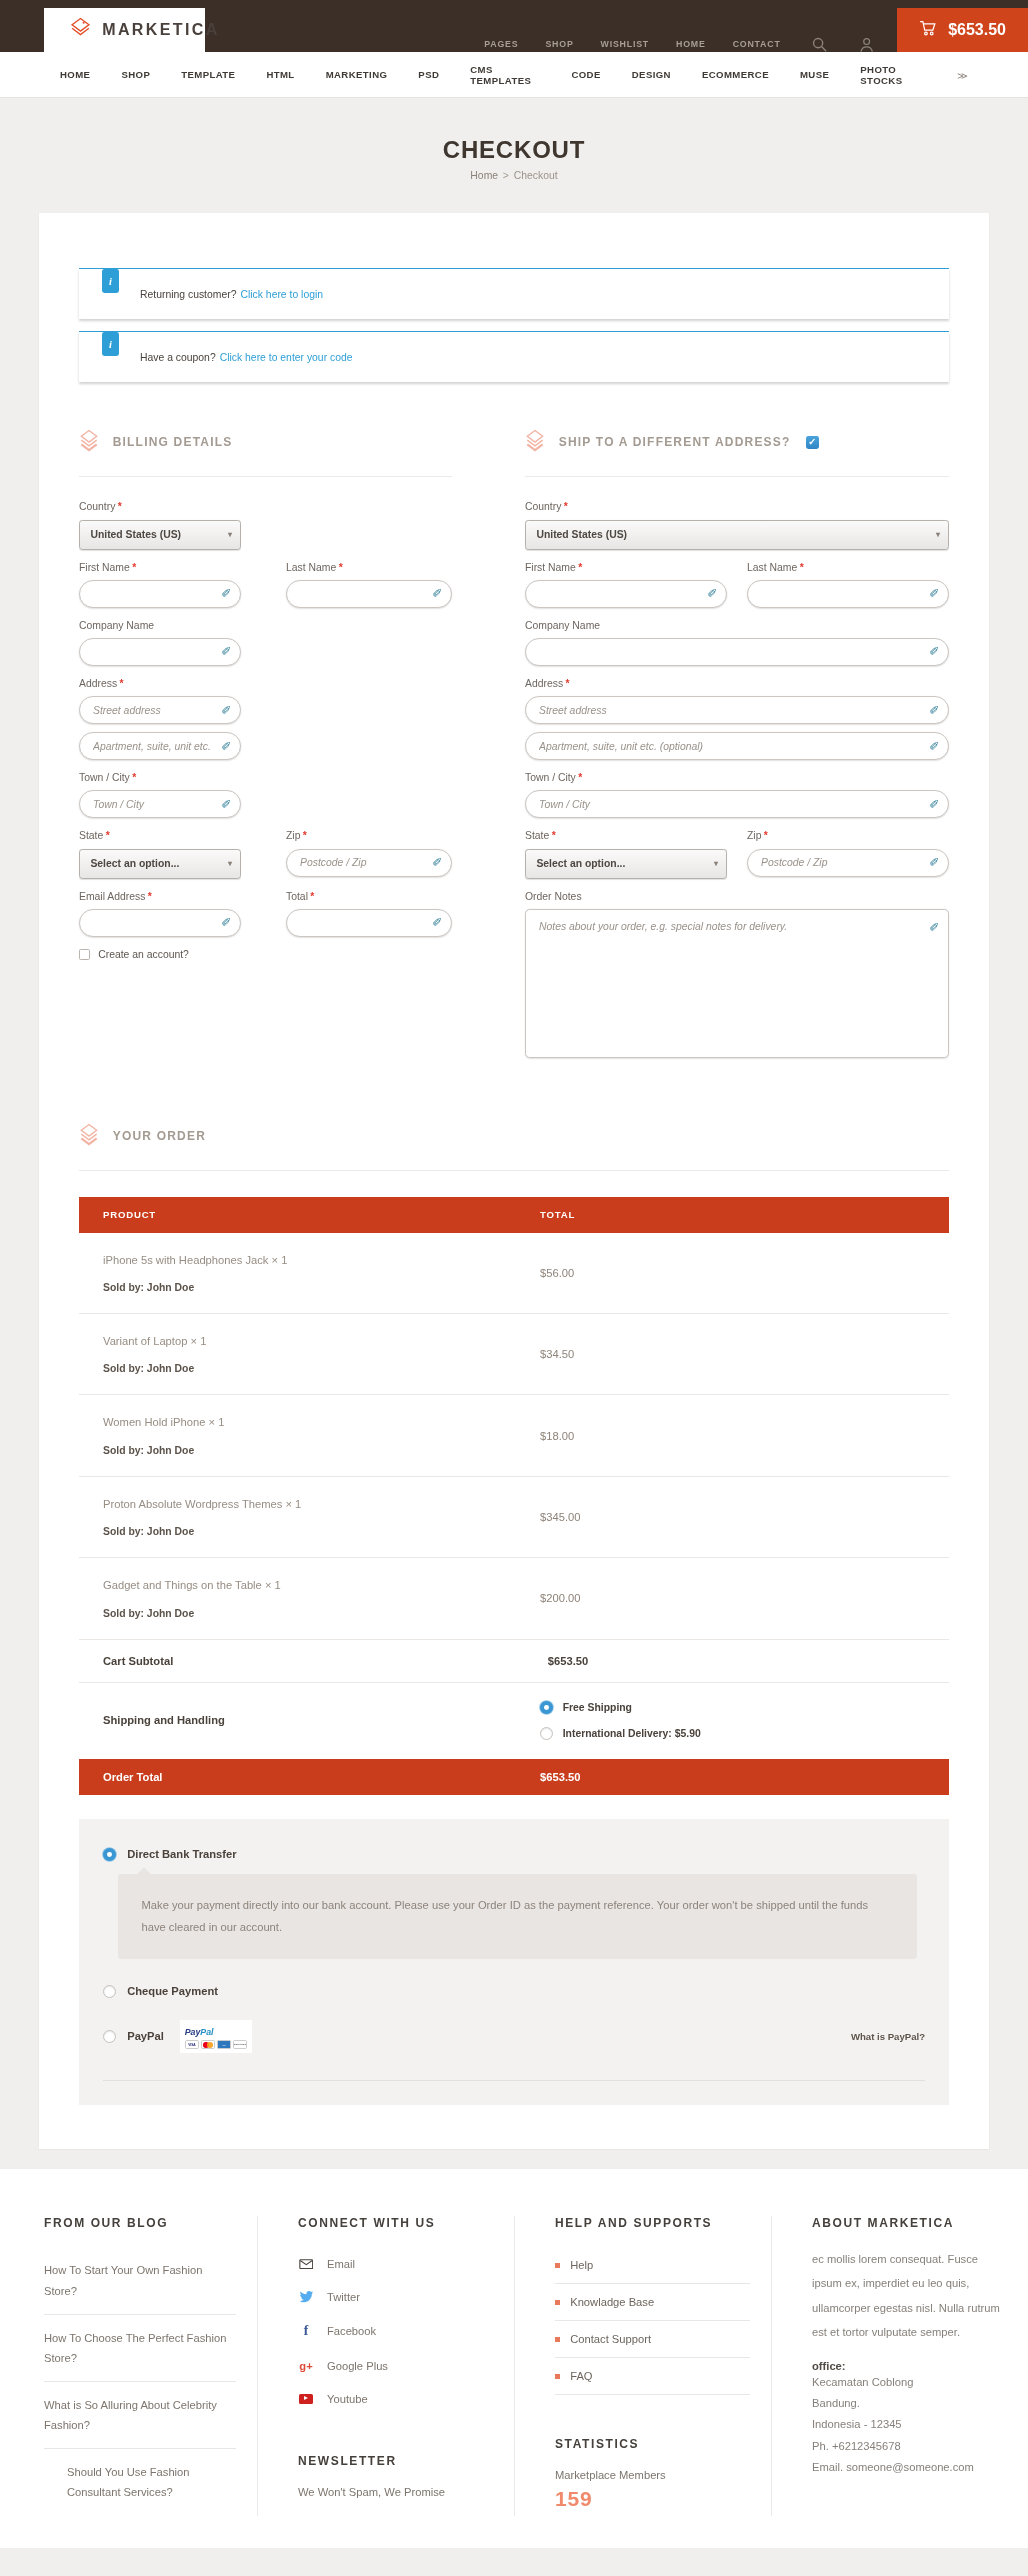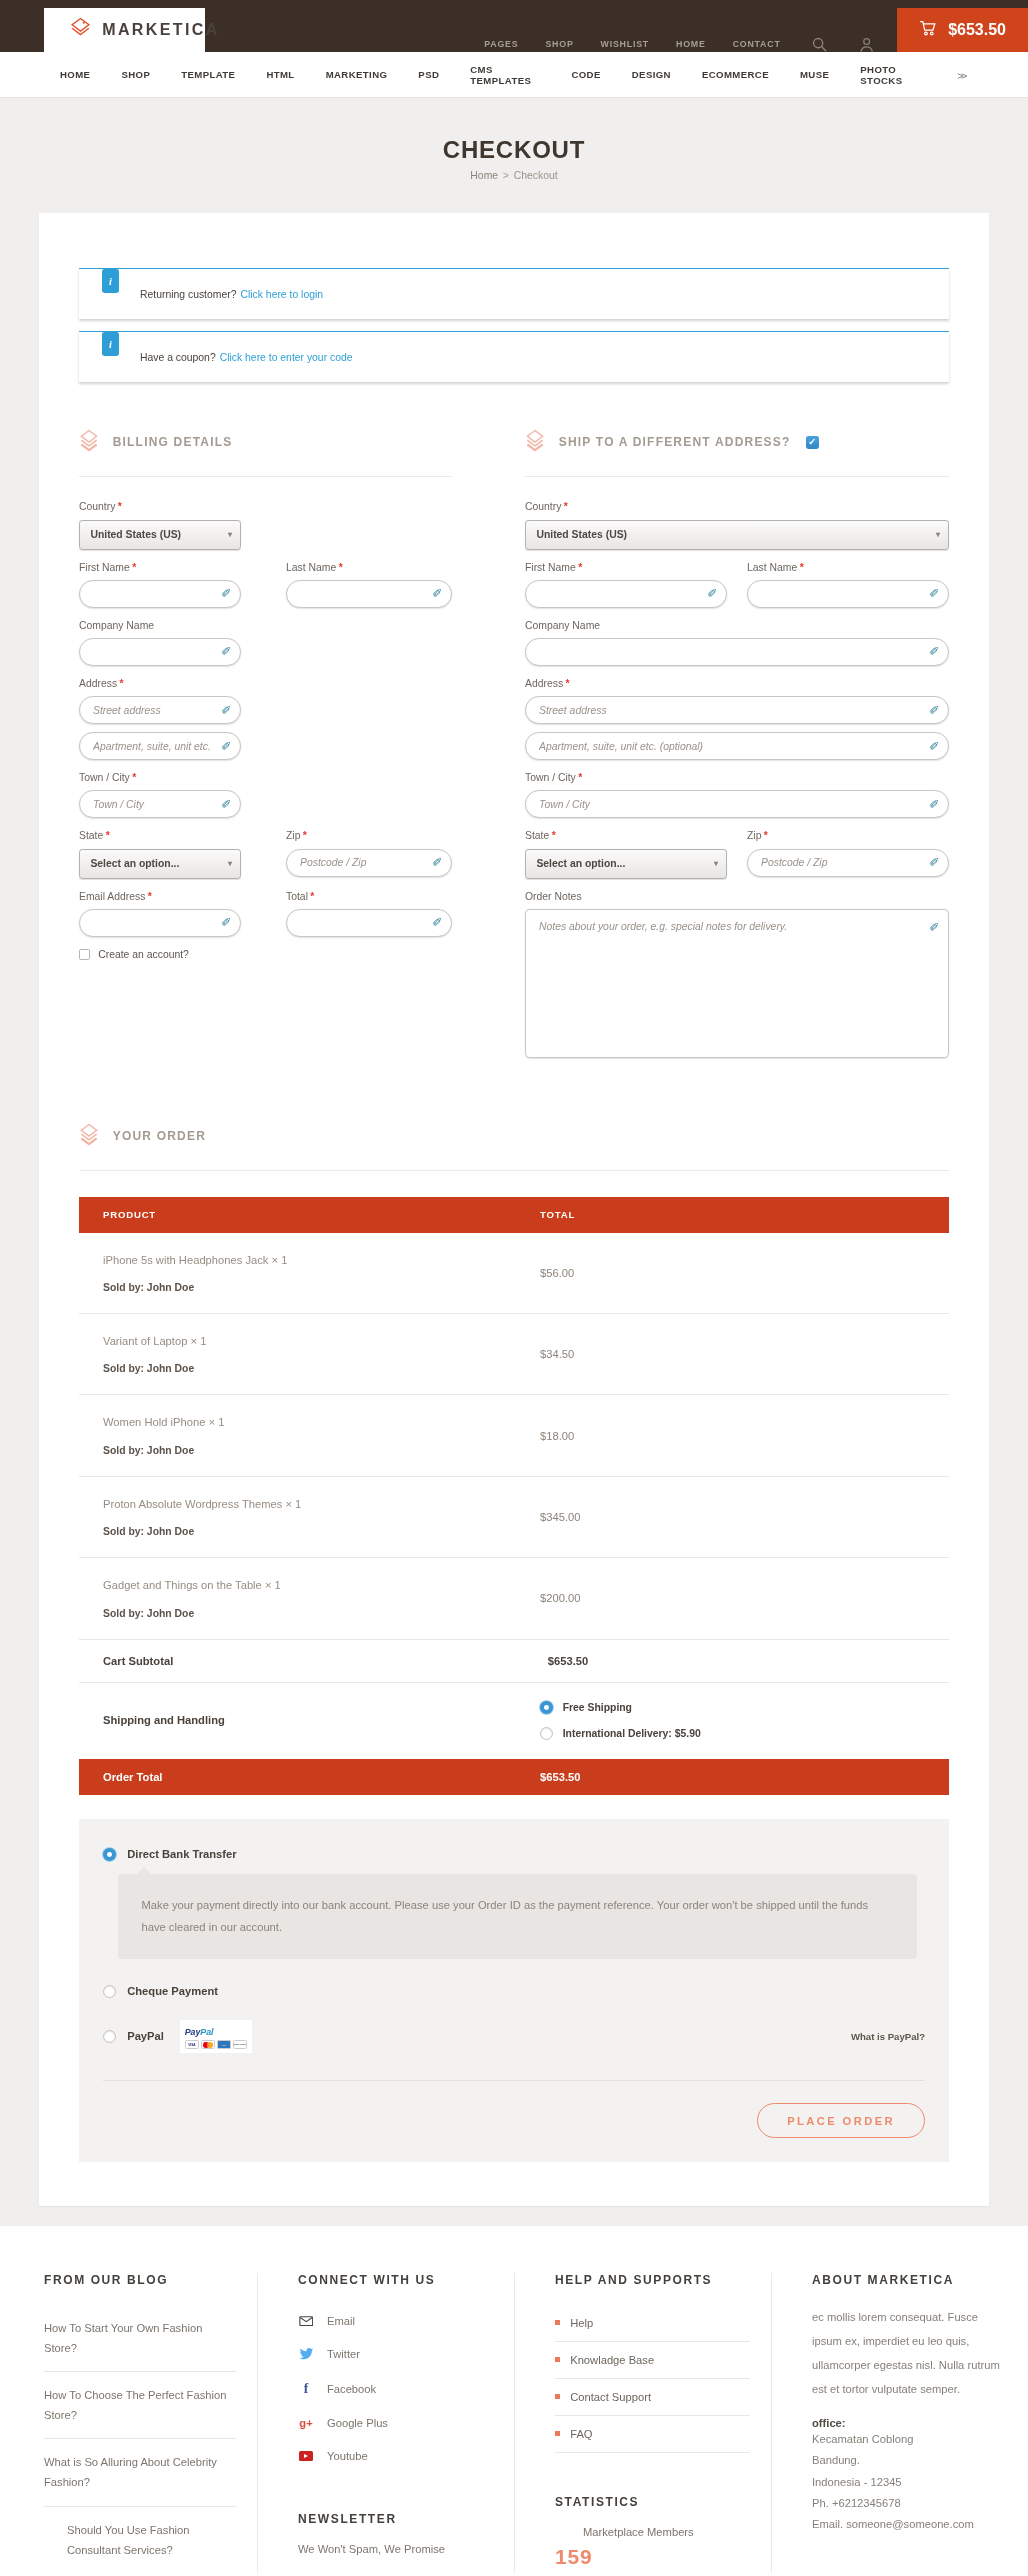--- a/index.html
+++ b/index.html
@@ -129,21 +129,21 @@
   .fb-f { color:#3b5998; font-weight:bold; font-size:13.7px; font-family:"Liberation Serif", serif; }
   .gp { color:#dd4b39; font-weight:bold; font-size:11.2px; }
   .yt { width:13.7px; height:9.6px; background:#cd201f; border-radius:1.6px; position:relative; }
   .yt::after { content:""; position:absolute; left:4.8px; top:2.4px; border-left:4px solid #fff; border-top:2.4px solid transparent; border-bottom:2.4px solid transparent; }
   .nlhead { margin-top:39px; }
   .nltext { font-size:11.2px; color:#7d756d; margin-bottom:17.7px; }
   .helpitem { display:flex; align-items:center; gap:10.4px; padding:12px 0; border-bottom:0.8px solid #e9e7e5; font-size:11.2px; color:#6d655d; cursor:pointer; }
   .helpitem:last-child { border-bottom:none; }
   .sqbullet { width:4.8px; height:4.8px; background:#e8795a; flex:0 0 4.8px; }
   .statshead { margin-top:42px; }
-  .statlabel { font-size:11.2px; color:#7d756d; margin-top:14.5px;margin-left:28px; }
+  .statlabel { font-size:11.2px; color:#7d756d; margin-top:14.5px; }
   .statval { font-size:21px; font-weight:bold; color:#ef8a6c; margin-top:6.4px; letter-spacing:0.8px; }
   .abouttext { font-size:11.2px; color:#87807a; line-height:2.15; }
   .officelabel { font-size:11.2px; font-weight:bold; color:#514b45; margin-top:16px; }
   .officeline { font-size:11.2px; color:#87807a; line-height:1.9; }
 </style>
 </head>
 <body>
 
 <div class="tophdr">
   <div class="logo">
@@ -530,23 +530,20 @@
               <i class="o"></i>
             </span>
           <span class="mcard mc-amex">—</span>
           <span class="mcard mc-disc">DISCOVER</span>
         </span>
       </span>
       <span class="whatpp">What is PayPal?</span>
     </div>
 
     <hr class="payhr">
-    <div class="placewrap">
-      <button class="placebtn">PLACE ORDER</button>
-    </div>
   </div>
 </div>
 
 <div class="footer">
 
   <div class="fcol fcol1">
     <div class="fhead">FROM OUR BLOG</div>
     <div class="blogitem">How To Start Your Own Fashion Store?</div>
     <div class="blogitem">How To Choose The Perfect Fashion Store?</div>
     <div class="blogitem">What is So Alluring About Celebrity Fashion?</div>

